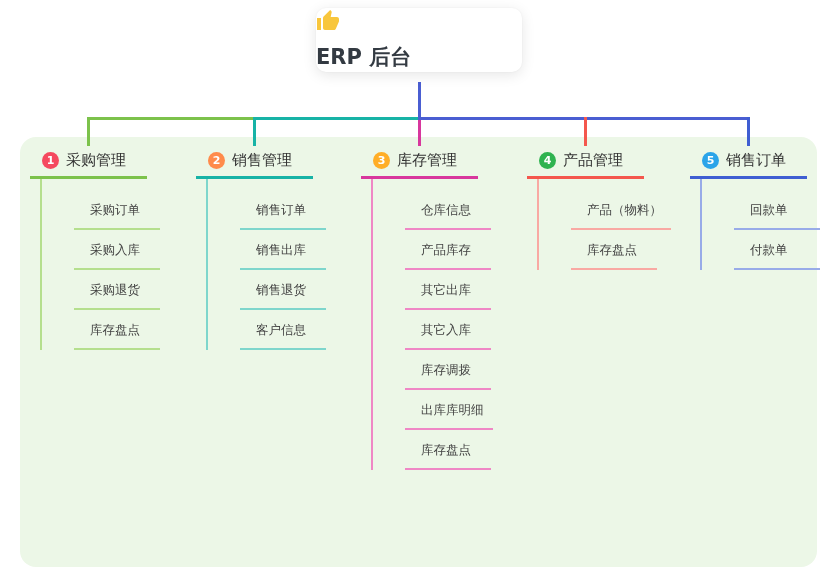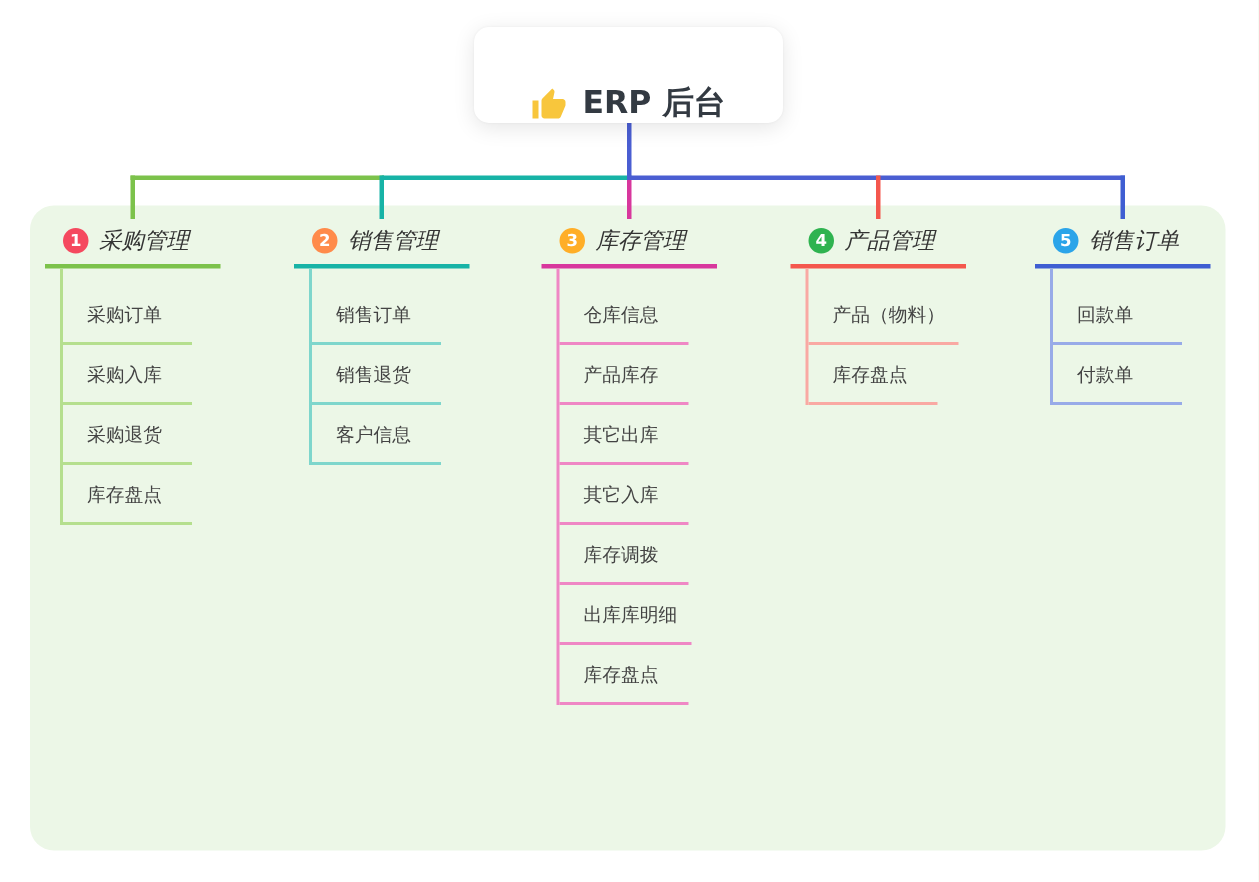--- a/index.html
+++ b/index.html
@@ -12,47 +12,48 @@
 
   .panel{
     position:absolute;left:20px;top:137px;width:797px;height:430px;
     border-radius:16px;background:var(--panel-bg,#ecf7e7);
   }
 
   svg.connectors{position:absolute;left:0;top:0;pointer-events:none;}
   svg.connectors line{stroke-width:3;}
 
   .root-box{
-    position:absolute;left:316px;top:18px;width:206px;height:64px;
+    position:absolute;left:316px;top:8px;width:206px;height:64px;
     background:#ffffff;border-radius:10px;
     box-shadow:0 3px 14px rgba(0,0,0,.10),0 0 2px rgba(0,0,0,.05);
-    display:flex;align-items:flex-end;justify-content:center;gap:10px;
-    font-size:21px;font-weight:600;color:var(--root-text,#333a42);
+    display:flex;align-items:flex-start;justify-content:center;gap:10px;
+    font-size:21px;font-weight:600;color:var(--root-text,#333a42);flex-direction:column;
   }
   .thumb{width:24px;height:24px;flex:0 0 24px;}
 
   .branch{position:absolute;top:150px;}
   .branch-title{
     display:flex;align-items:center;gap:7px;box-sizing:border-box;
     width:117px;padding:0 0 6px 12px;
     border-bottom:3px solid var(--main,#999);
   }
   .badge{
     width:17px;height:17px;border-radius:50%;flex:0 0 17px;
     background:var(--badge,#999);color:#fff;
     font-size:11px;font-weight:600;line-height:17px;
     display:flex;align-items:center;justify-content:center;
   }
   .branch-label{
     font-size:15px;line-height:20px;font-weight:500;
-    color:var(--title-text,#333);white-space:nowrap;font-style:italic;
+    color:var(--title-text,#333);white-space:nowrap;
   }
   .children{
     margin-left:10px;width:fit-content;
     border-left:2px solid var(--light,#ccc);
+    padding-left:32px;
   }
   .child{
     box-sizing:border-box;display:flex;align-items:flex-end;
     height:40px;min-width:86px;width:fit-content;
     padding:0 9px 9px 16px;
     border-bottom:2px solid var(--light,#ccc);
     font-size:12.5px;color:var(--child-text,#434343);white-space:nowrap;
   }
   .child:first-child{height:51px;}
 </style>
@@ -95,20 +96,21 @@
     </div>
   </div>
 
   <div class="branch" style="left: 196px; --main: #17b3a6; --light: #7ed6cc; --badge: #ff8b4b;">
     <div class="branch-title">
       <span class="badge">2</span>
       <span class="branch-label">销售管理</span>
     </div>
     <div class="children">
       <div class="child">销售订单</div>
+      <div class="child">销售出库</div>
       <div class="child">销售退货</div>
       <div class="child">客户信息</div>
     </div>
   </div>
 
   <div class="branch" style="left: 361px; --main: #d8379d; --light: #ef87c5; --badge: #ffae27;">
     <div class="branch-title">
       <span class="badge">3</span>
       <span class="branch-label">库存管理</span>
     </div>

